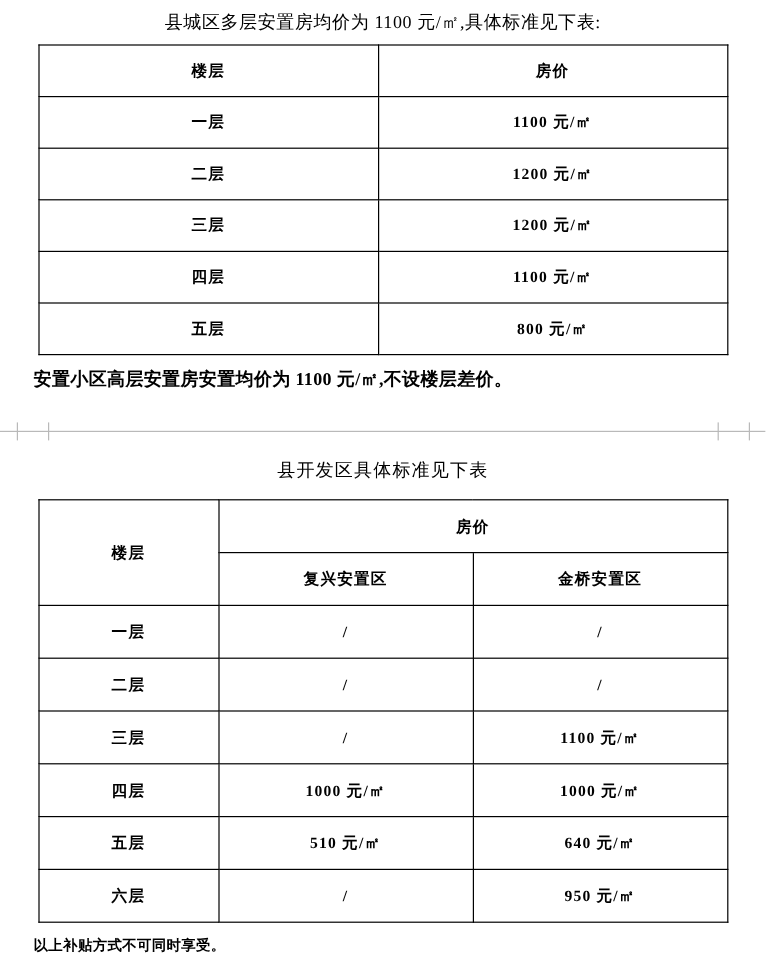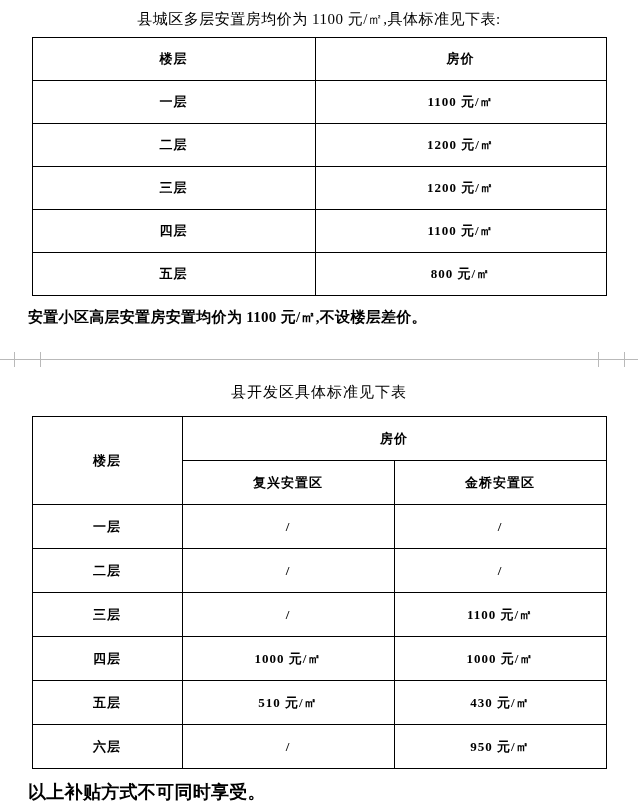--- a/index.html
+++ b/index.html
@@ -31,21 +31,21 @@
     line-height: 1.4;
   }
   .note-line {
     font-size: 15px;
     font-weight: bold;
     letter-spacing: 0.3px;
     margin: 10px 0 0 28px;
     line-height: 1.5;
   }
   .footer-line {
-    font-size: 18px;
+    font-size: 12px;
     font-weight: bold;
     letter-spacing: 0.3px;
     margin: 10px 0 0 28px;
     line-height: 1.5;
   }
   table.tbl {
     border-collapse: collapse;
     width: 574px;
     margin: 0 auto;
     table-layout: fixed;
@@ -179,21 +179,21 @@
         <td>1100 元/㎡</td>
       </tr>
       <tr>
         <td>四层</td>
         <td>1000 元/㎡</td>
         <td>1000 元/㎡</td>
       </tr>
       <tr>
         <td>五层</td>
         <td>510 元/㎡</td>
-        <td>430 元/㎡</td>
+        <td>640 元/㎡</td>
       </tr>
       <tr>
         <td>六层</td>
         <td>/</td>
         <td>950 元/㎡</td>
       </tr>
     </tbody>
   </table>
 
   <div class="footer-line">以上补贴方式不可同时享受。</div>

